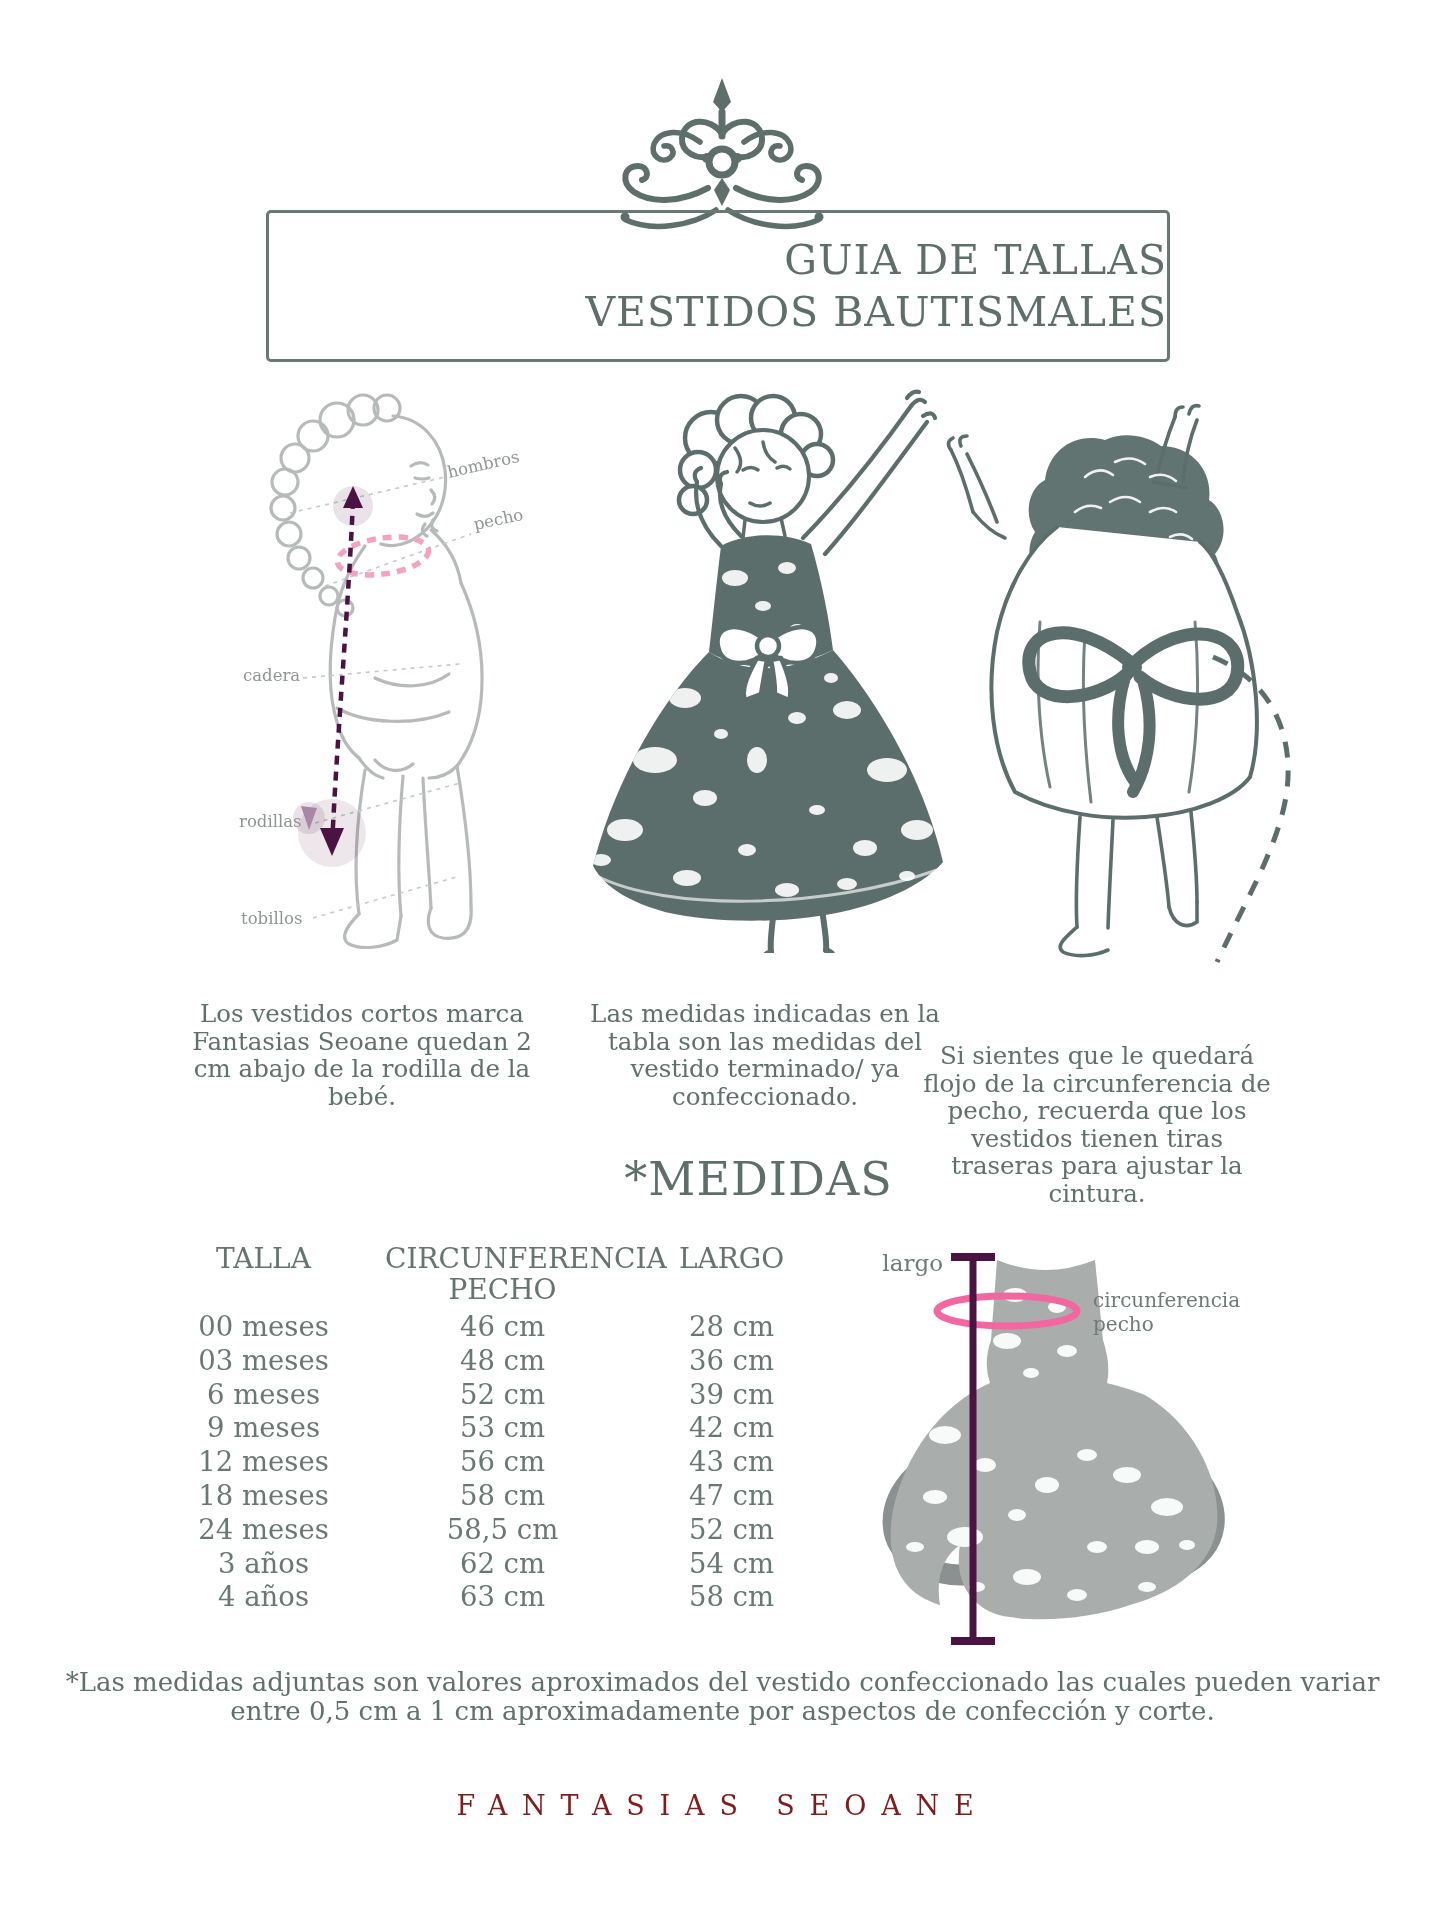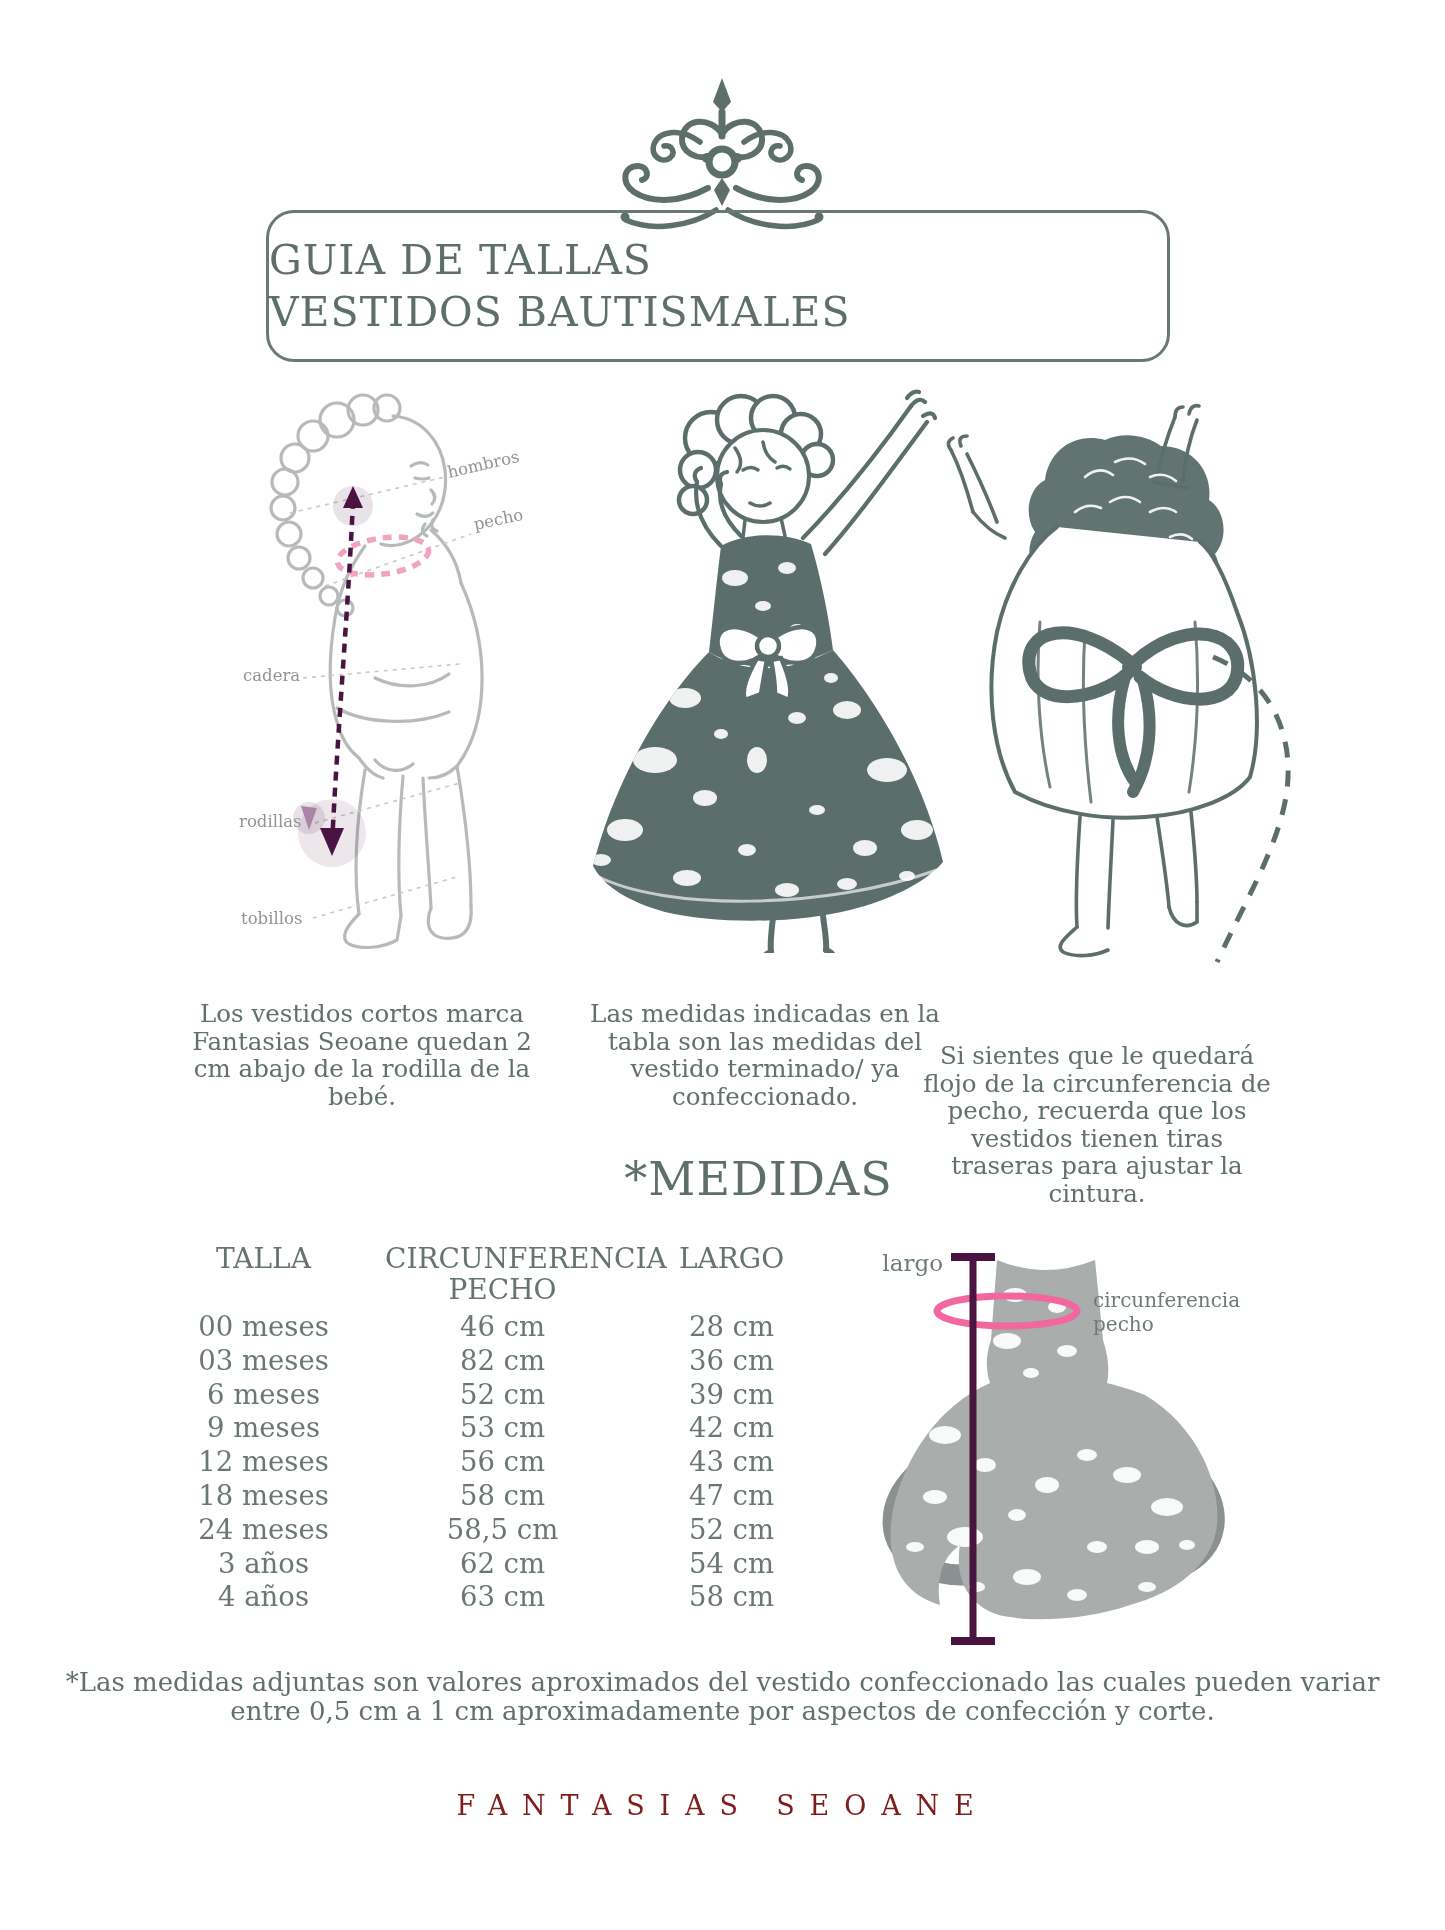--- a/index.html
+++ b/index.html
@@ -4,22 +4,22 @@
 <style>
   html,body{margin:0;padding:0;}
   body{
     width:1445px;height:1930px;position:relative;background:#ffffff;
     font-family:"DejaVu Serif","Liberation Serif",serif;overflow:hidden;
   }
   .abs{position:absolute;}
   
   .title-box{
     position:absolute;left:266px;top:210px;width:898px;height:146px;
-    border:3px solid #68797565;border:3px solid #687975;border-radius:28px;
-    display:flex;flex-direction:column;align-items:flex-start;justify-content:center;
+    border:3px solid #68797565;border:3px solid #687975;border-radius:5px;
+    display:flex;flex-direction:column;align-items:flex-end;justify-content:center;
     gap:8px;
   }
   .title-line{
     font-size:41px;color:#5d6e6b;letter-spacing:1px;line-height:44px;text-align:center;
   }
   
   .caption{
     position:absolute;text-align:center;font-size:24.5px;line-height:27.5px;color:#5f706d;
   }
   .cap1{left:180px;top:1000px;width:364px;}
@@ -293,21 +293,21 @@
     <div class="hcell">LARGO</div>
   </div>
   <div class="tbody">
     <div class="trow">
       <div class="tcell">00 meses</div>
       <div class="tcell">46 cm</div>
       <div class="tcell">28 cm</div>
     </div>
     <div class="trow">
       <div class="tcell">03 meses</div>
-      <div class="tcell">82 cm</div>
+      <div class="tcell">48 cm</div>
       <div class="tcell">36 cm</div>
     </div>
     <div class="trow">
       <div class="tcell">6 meses</div>
       <div class="tcell">52 cm</div>
       <div class="tcell">39 cm</div>
     </div>
     <div class="trow">
       <div class="tcell">9 meses</div>
       <div class="tcell">53 cm</div>

